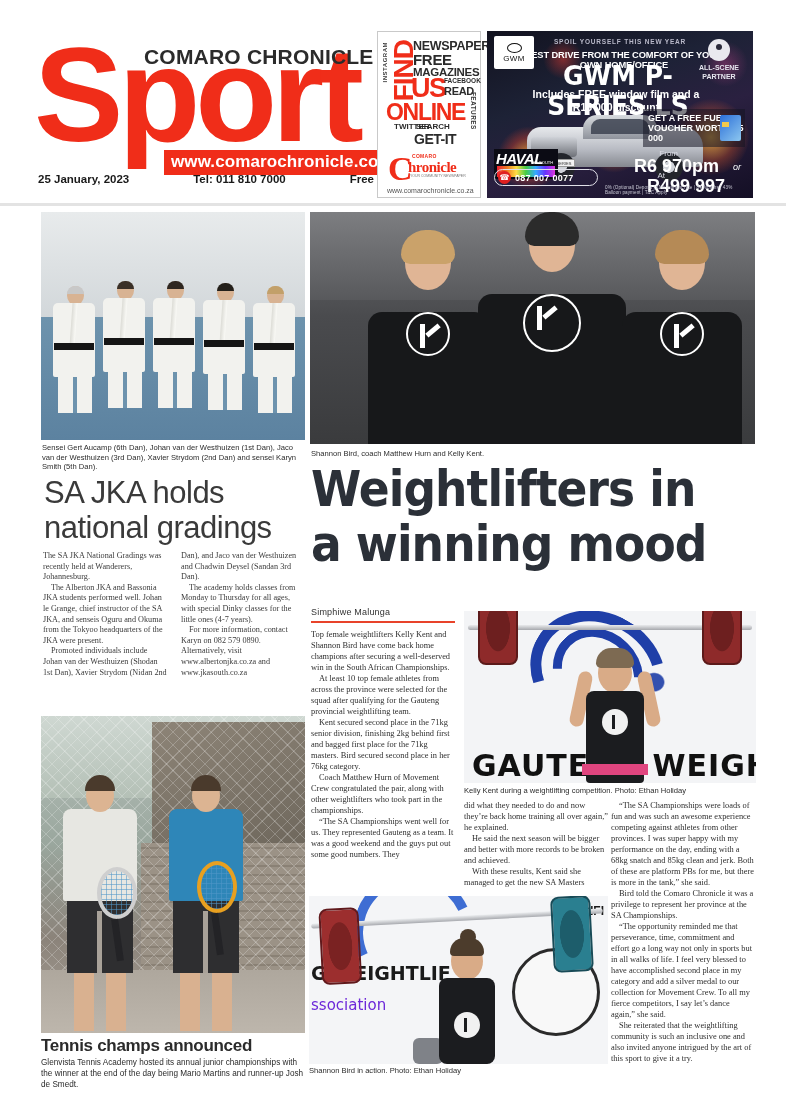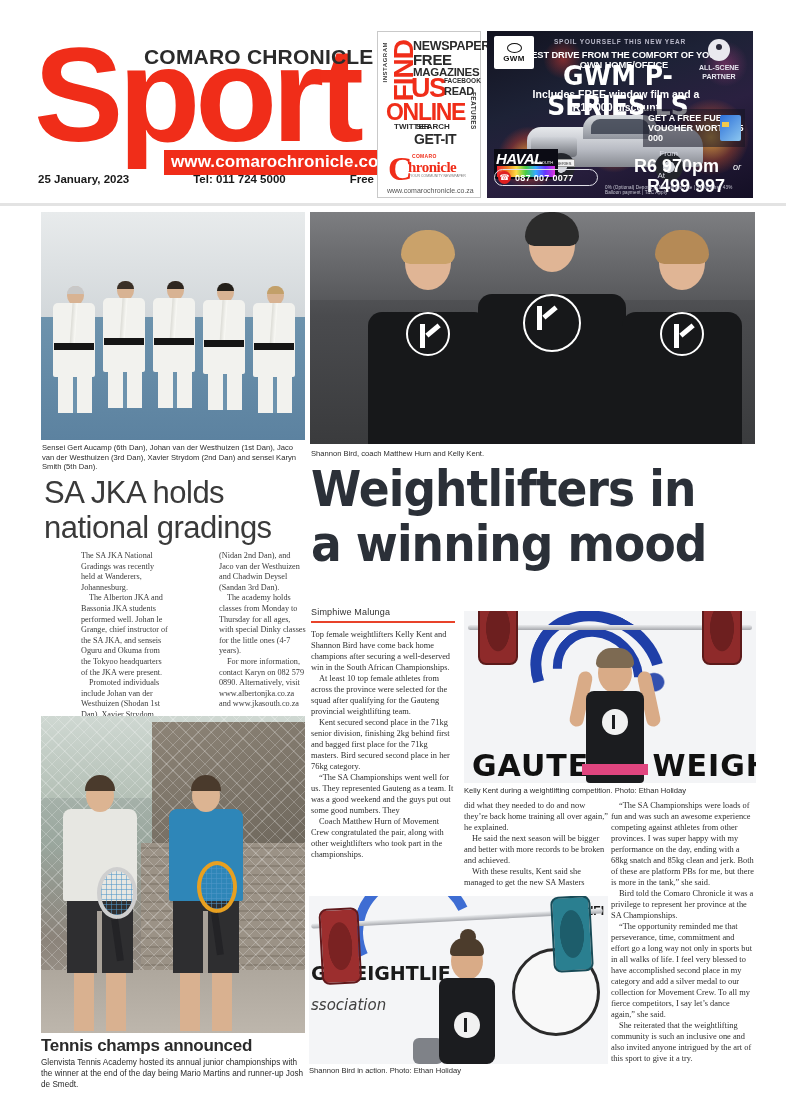--- a/index.html
+++ b/index.html
@@ -132,21 +132,21 @@
   .fw4 { left: 56px; top: 8px; width: 40px; height: 40px;
     background: radial-gradient(circle, rgba(230,60,50,.5) 0%, rgba(0,0,0,0) 70%); }
   .fw5 { left: 215px; top: 10px; width: 46px; height: 46px;
     background: radial-gradient(circle, rgba(200,70,140,.4) 0%, rgba(0,0,0,0) 70%); }
   .gwm-logo {
     position: absolute; left: 7px; top: 5px; width: 40px; height: 33px;
     background: #fff; border-radius: 2px;
     display: flex; flex-direction: column; align-items: center; justify-content: center;
   }
   .gwm-logo .ring { width: 15px; height: 10px; border: 1.6px solid #111; border-radius: 50%; }
-  .gwm-logo .txt { font-size: 8px; font-weight: bold; color: #111; letter-spacing: 0.3px; margin-top: 1px;}
+  .gwm-logo .txt { font-size: 8px; font-weight: normal; color: #111; letter-spacing: 0.3px; margin-top: 1px;}
   .ad-spoil { position: absolute; left: 0; right: 0; top: 7px; text-align: center;
     font-size: 6.5px; font-weight: bold; color: #b9b9c9; letter-spacing: 0.8px;}
   .ad-test { position: absolute; left: 36px; right: 28px; top: 19px; text-align: center;
     font-size: 9.3px; font-weight: bold; color: #ffffff; letter-spacing: -0.1px;}
   .ad-model { position: absolute; left: 36px; right: 40px; top: 31px; text-align: center;
     font-size: 25px; font-weight: bold; color: #ffffff; letter-spacing: 0px;
     font-family: "DejaVu Sans", sans-serif; transform: scaleY(1.05);}
   .ad-incl { position: absolute; left: 40px; right: 48px; top: 57px; text-align: center;
     font-size: 10.5px; font-weight: bold; color: #ffffff; line-height: 13px;}
   .allscene {
@@ -250,21 +250,21 @@
     font-size: 31px; line-height: 35px; color: #3a3a3a;
     font-family: "Liberation Sans", sans-serif; font-weight: normal;
     letter-spacing: -0.5px;
   }
   .sajka-cols {
     position: absolute; left: 43px; top: 551px; width: 263px;
     column-count: 2; column-gap: 13px;
     font-family: "Liberation Serif", serif;
     font-size: 8.2px; line-height: 10.6px; color: #3b3b3b; text-align: left;
   }
-  .sajka-cols p { text-indent: 8px; margin-left: 38px; }
+  .sajka-cols p { text-indent: 8px; }
   .sajka-cols p.first { text-indent: 0; }
 
   
   .tennis-photo {
     position: absolute; left: 41px; top: 716px; width: 264px; height: 317px;
     overflow: hidden;
     background: linear-gradient(180deg,#b9c3bd 0%, #9aa79e 40%, #8b837a 70%, #a9a298 100%);
   }
   .tp-sky { position:absolute; left:0; top:0; width:100%; height:26%;
     background: linear-gradient(180deg,#cfd8d2,#b4c0b6); }
@@ -384,22 +384,22 @@
   .arm.la { left: 6px; transform: rotate(12deg);} .arm.ra { right: 6px; transform: rotate(-12deg);}
 
   .cap-kent { position: absolute; left: 464px; top: 786px; width: 292px; }
 
   .bird-photo {
     position: absolute; left: 309px; top: 896px; width: 299px; height: 168px;
     overflow: hidden; background: #f4f5f7;
   }
   .bp-text { position:absolute; left: 2px; top: 66px; font-size: 19px; font-weight: bold; color: #1a1a1a;
     font-family: "DejaVu Sans", sans-serif; white-space: nowrap;}
-  .bp-text2 { position:absolute; left: 2px; top: 100px; font-size: 15px; color: #404040;
-    font-family: "DejaVu Sans", sans-serif; white-space: nowrap; font-style: italic;}
+  .bp-text2 { position:absolute; left: 2px; top: 100px; font-size: 15px; color: #6d28d9;
+    font-family: "DejaVu Sans", sans-serif; white-space: nowrap;}
   .bp-swirl { position:absolute; left: 44px; top: -24px; width: 120px; height: 120px;
     border: 10px solid #2b5fd0; border-radius: 50%; border-right-color: transparent; border-bottom-color: transparent;
     transform: rotate(20deg); opacity:.9;}
   .bp-circ { position:absolute; right: 8px; top: 52px; width: 88px; height: 88px; border-radius: 50%;
     border: 3px solid #2a2a2a; background: #f8f8f8;}
   .bp-conf { position:absolute; right: 4px; top: 8px; font-size: 12px; font-weight: bold; color:#1a1a1a;}
   .bird { position:absolute; left: 112px; bottom: 0; width: 92px;}
   .bird .head { width: 32px; height: 38px; border-radius: 50%; background: #d9ab87; margin: 0 auto; position:relative;}
   .bird .bun { position:absolute; left: 9px; top: -13px; width: 16px; height: 16px; border-radius:50%; background:#4c3c2c;}
   .bird .hair { position:absolute; left:-1px; top:-4px; width: 34px; height: 18px; border-radius: 17px 17px 5px 5px; background:#4c3c2c;}
@@ -425,21 +425,21 @@
   <div class="masthead">
 
     <div class="logo-block">
       <div class="logo-sport">Sport</div>
       <div class="logo-comaro">COMARO CHRONICLE</div>
       <div class="logo-url">www.comarochronicle.co.za</div>
     </div>
 
     <div class="masthead-footer">
       <span>25 January, 2023</span>
-      <span>Tel: 011 724 5000</span>
+      <span>Tel: 011 810 7000</span>
       <span>Free</span>
     </div>
 
     <div class="find-box">
       <div class="find-vert-left">INSTAGRAM</div>
       <div class="find-big">FIND</div>
       <div class="find-news">NEWSPAPERS</div>
       <div class="find-free">FREE</div>
       <div class="find-mag">MAGAZINES</div>
       <div class="find-us">US</div>
@@ -652,22 +652,22 @@
 
   <h1 class="main-head">Weightlifters in a winning mood</h1>
 
   <div class="byline">Simphiwe Malunga</div>
   <div class="byline-rule"></div>
 
   <div class="col-a">
     <p class="first">Top female weightlifters Kelly Kent and Shannon Bird have come back home champions after securing a well-deserved win in the South African Championships.</p>
     <p>At least 10 top female athletes from across the province were selected for the squad after qualifying for the Gauteng provincial weightlifting team.</p>
     <p>Kent secured second place in the 71kg senior division, finishing 2kg behind first and bagged first place for the 71kg masters. Bird secured second place in her 76kg category.</p>
+    <p>Coach Matthew Hurn of Movement Crew congratulated the pair, along with other weightlifters who took part in the championships.</p>
     <p>“The SA Championships went well for us. They represented Gauteng as a team. It was a good weekend and the guys put out some good numbers. They</p>
-    <p>Coach Matthew Hurn of Movement Crew congratulated the pair, along with other weightlifters who took part in the championships.</p>
   </div>
 
   <div class="kent-photo">
     <div class="kp-banner"></div>
     <div class="kp-tiger"></div>
     <div class="kp-swirl"></div>
     <div class="kp-swirl2"></div>
     <div class="kp-gau">GAUTENG WEIGHTLI</div>
     <div class="bar"></div>
     <div class="plate-w lft"></div>

